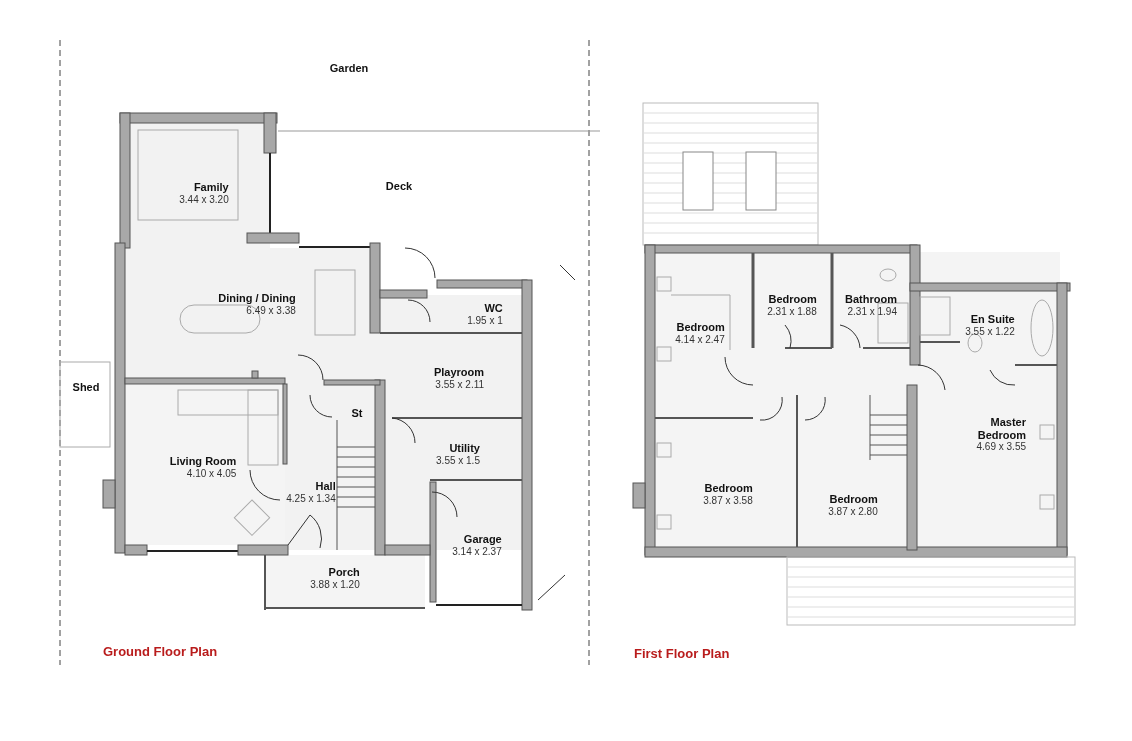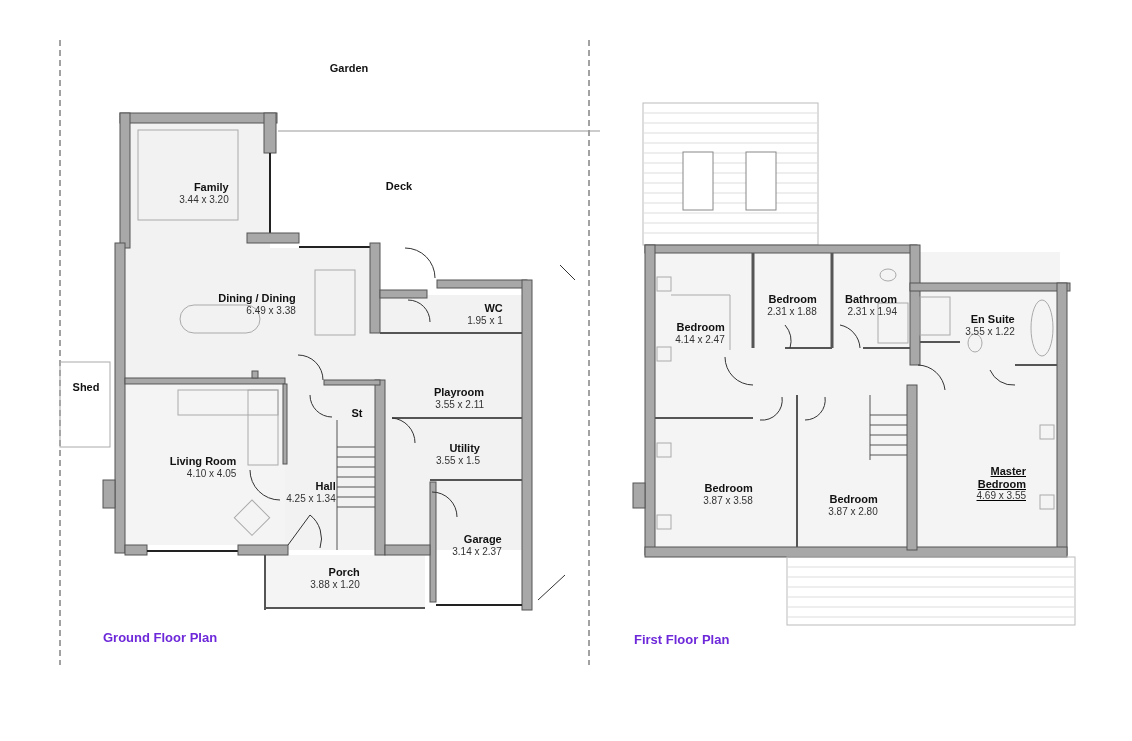--- a/index.html
+++ b/index.html
@@ -1,21 +1,21 @@
 <!DOCTYPE html>
 <html><head>
 <meta charset="utf-8">
 <style>
   html,body{margin:0;padding:0;background:#fff;}
   body{width:1132px;height:741px;position:relative;overflow:hidden;font-family:"Liberation Sans",sans-serif;}
   svg{position:absolute;left:0;top:0;}
   .lbl{position:absolute;text-align:right;transform:translateX(-50%);white-space:nowrap;line-height:1.15;}
   .rn{font-weight:bold;font-size:11px;color:#111;}
   .dim{font-size:10px;color:#333;}
-  .title{position:absolute;font-weight:bold;font-size:13px;color:#6d28d9;}
+  .title{position:absolute;font-weight:bold;font-size:13px;color:#b91c1c;margin-top:14px;}
   .ext{font-weight:bold;font-size:11px;color:#111;position:absolute;transform:translateX(-50%);}
 </style>
 </head>
 <body>
 
 <svg width="1132" height="741" viewBox="0 0 1132 741">
 
   <line x1="60" y1="40" x2="60" y2="665" stroke="#444" stroke-width="1" stroke-dasharray="6,4"></line>
   <line x1="589" y1="40" x2="589" y2="665" stroke="#444" stroke-width="1" stroke-dasharray="6,4"></line>
   <line x1="278" y1="131" x2="600" y2="131" stroke="#999" stroke-width="1"></line>
@@ -197,21 +197,21 @@
     <div class="dim">3.44 x 3.20</div>
   </div>
 <div class="lbl" style="left:257px;top:292px;">
     <div class="rn">Dining / Dining</div>
     <div class="dim">6.49 x 3.38</div>
   </div>
 <div class="lbl" style="left:485px;top:302px;">
     <div class="rn">WC</div>
     <div class="dim">1.95 x 1</div>
   </div>
-<div class="lbl" style="left:459px;top:366px;margin-top:20px;">
+<div class="lbl" style="left:459px;top:366px;">
     <div class="rn">Playroom</div>
     <div class="dim">3.55 x 2.11</div>
   </div>
 <div class="lbl" style="left:357px;top:407px;">
     <div class="rn">St</div>
   </div>
 <div class="lbl" style="left:458px;top:442px;">
     <div class="rn">Utility</div>
     <div class="dim">3.55 x 1.5</div>
   </div>
@@ -251,18 +251,18 @@
     <div class="dim">3.55 x 1.22</div>
   </div>
 <div class="lbl" style="left:728px;top:482px;">
     <div class="rn">Bedroom</div>
     <div class="dim">3.87 x 3.58</div>
   </div>
 <div class="lbl" style="left:853px;top:493px;">
     <div class="rn">Bedroom</div>
     <div class="dim">3.87 x 2.80</div>
   </div>
-<div class="lbl" style="left:991px;top:465px;width:70px;white-space:normal;text-decoration:underline;">
+<div class="lbl" style="left:991px;top:416px;width:70px;white-space:normal;">
     <div class="rn">Master Bedroom</div>
     <div class="dim">4.69 x 3.55</div>
   </div>
 
 <div class="title" style="left:634px;top:632px;">First Floor Plan</div>
 
 </body></html>

